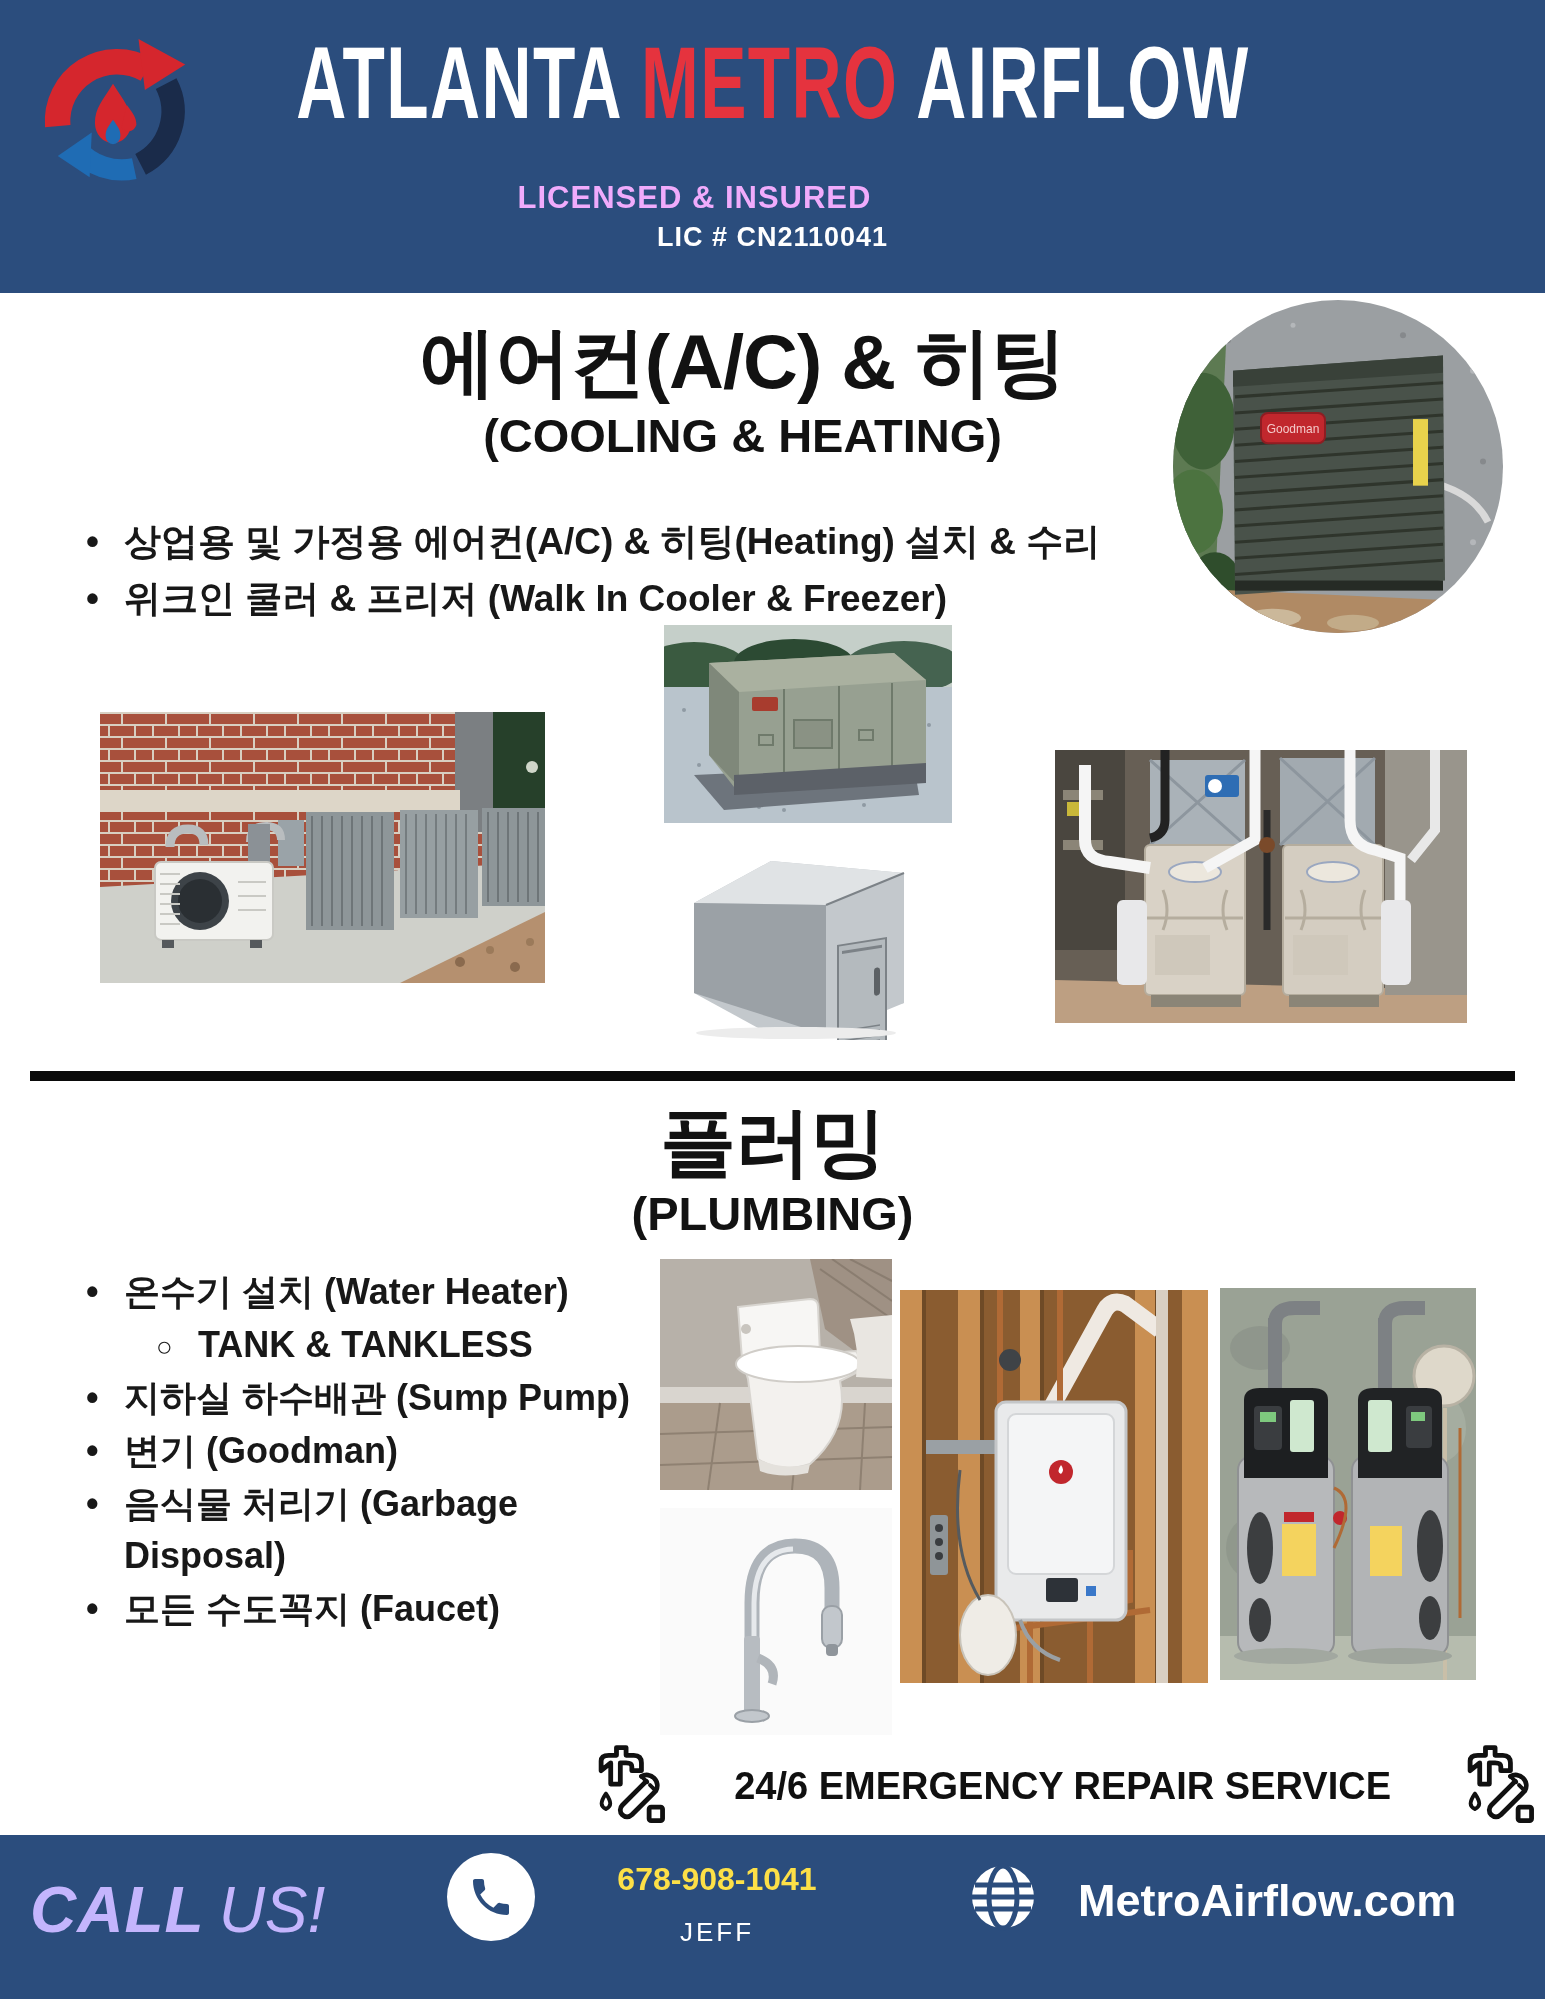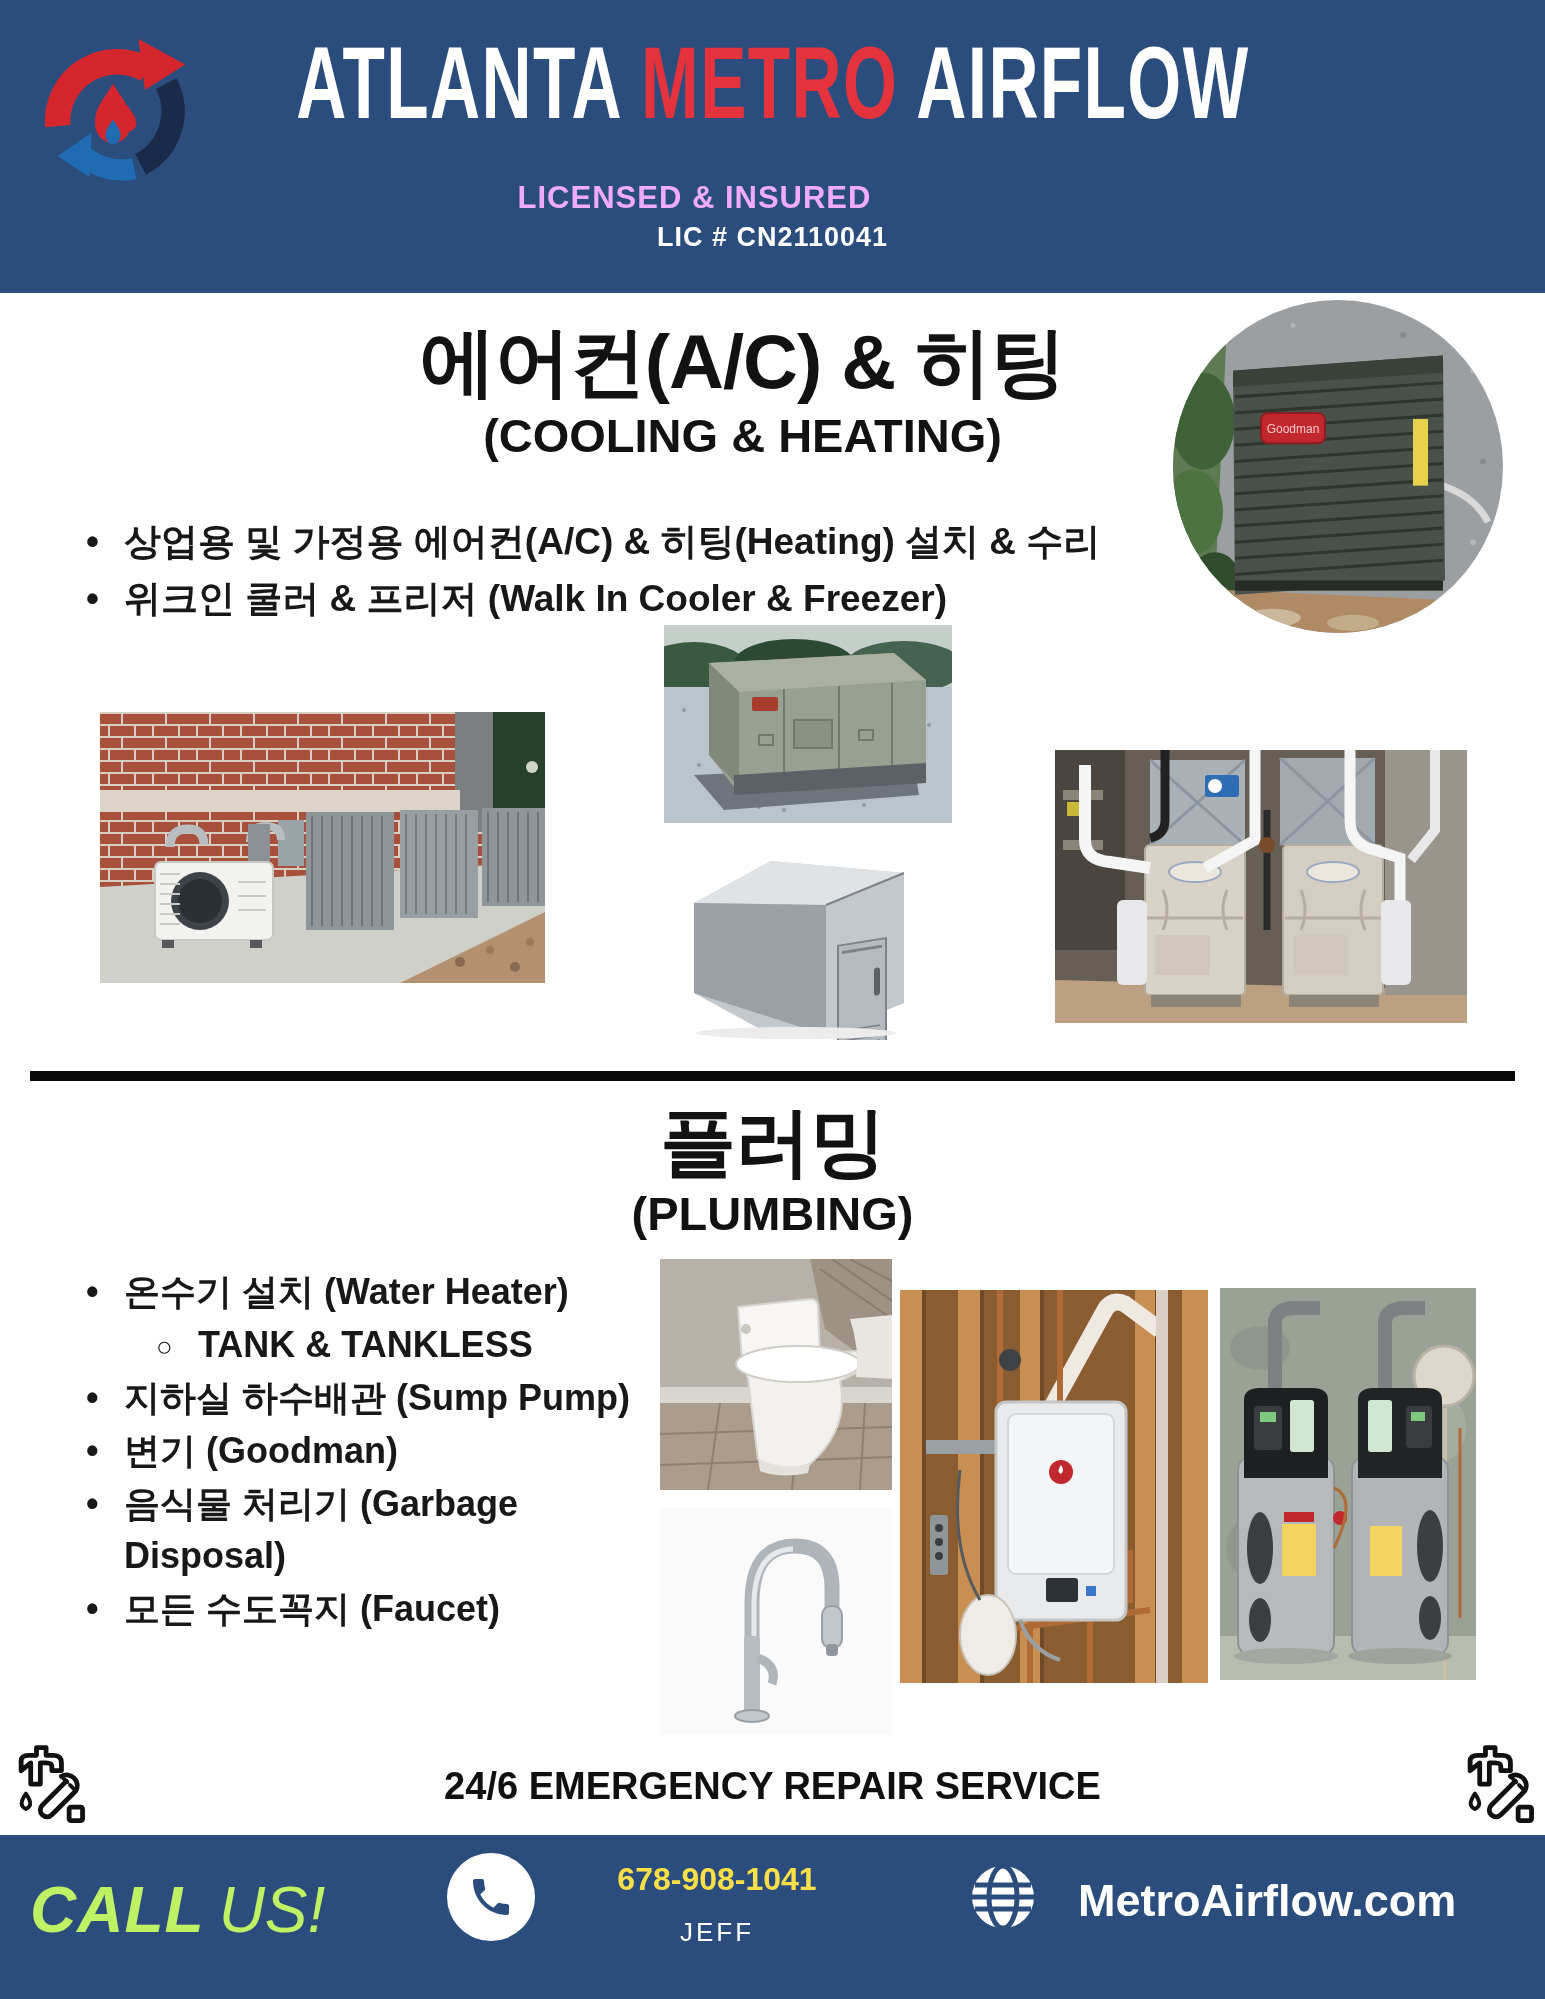--- a/index.html
+++ b/index.html
@@ -50,26 +50,26 @@
   .ph-cooler{left:666px;top:843px;width:264px;height:197px;}
   .ph-furnace{left:1055px;top:750px;width:412px;height:273px;}
   .ph-toilet{left:660px;top:1259px;width:232px;height:231px;}
   .ph-faucet{left:660px;top:1508px;width:232px;height:227px;}
   .ph-tankless{left:900px;top:1290px;width:308px;height:393px;}
   .ph-heaters{left:1220px;top:1288px;width:256px;height:392px;}
   
   .divider{position:absolute;left:30px;top:1071px;width:1485px;height:10px;background:#0a0a0a;}
   
   .emergency{position:absolute;left:0;top:1736px;width:1545px;height:100px;
-    display:flex;align-items:center;justify-content:space-between;gap:58px;}
+    display:flex;align-items:center;justify-content:flex-end;gap:58px;}
   .emergency .etext{font-size:38px;font-weight:700;color:#101010;letter-spacing:0;}
   .eicon{width:96px;height:96px;}
   
   .footer{position:absolute;left:0;top:1835px;width:1545px;height:164px;background:#2b4d7d;}
-  .callus{position:absolute;left:30px;top:38px;color:#bef264;font-style:italic;
+  .callus{position:absolute;left:30px;top:38px;color:#c4b5fd;font-style:italic;
     font-size:64px;white-space:nowrap;}
   .callus .b{font-weight:700;letter-spacing:1px;}
   .callus .r{font-weight:400;margin-left:14px;}
   .phone-circle{position:absolute;left:447px;top:18px;width:88px;height:88px;border-radius:50%;
     background:#ffffff;display:flex;align-items:center;justify-content:center;}
   .phone-num{position:absolute;left:552px;top:26px;width:330px;text-align:center;
     color:#fde047;font-weight:700;font-size:32px;white-space:nowrap;}
   .contact-name{position:absolute;left:552px;top:82px;width:330px;text-align:center;
     color:#ffffff;font-weight:400;font-size:26px;letter-spacing:3px;}
   .globe{position:absolute;left:963px;top:22px;width:80px;height:80px;}

